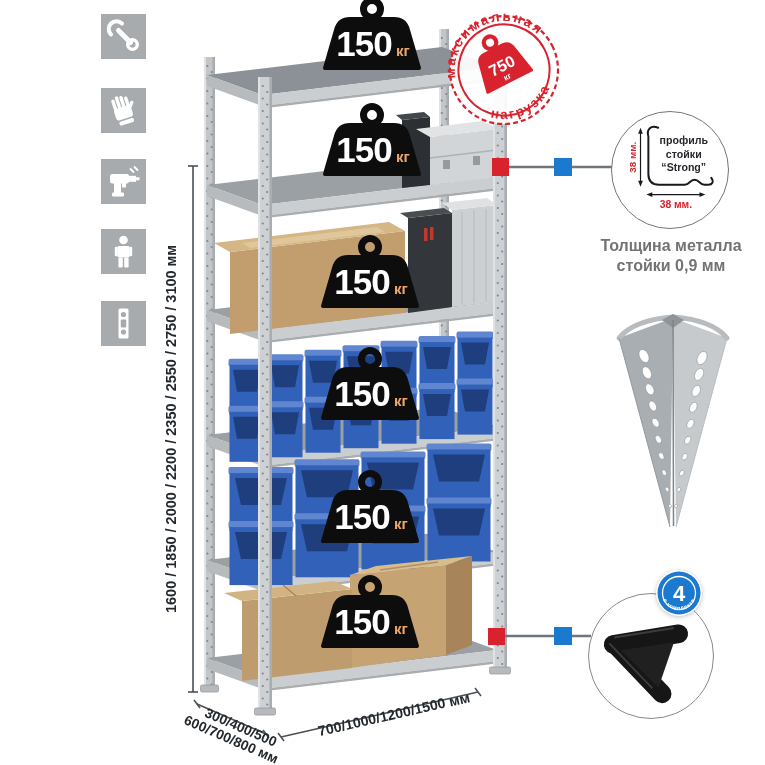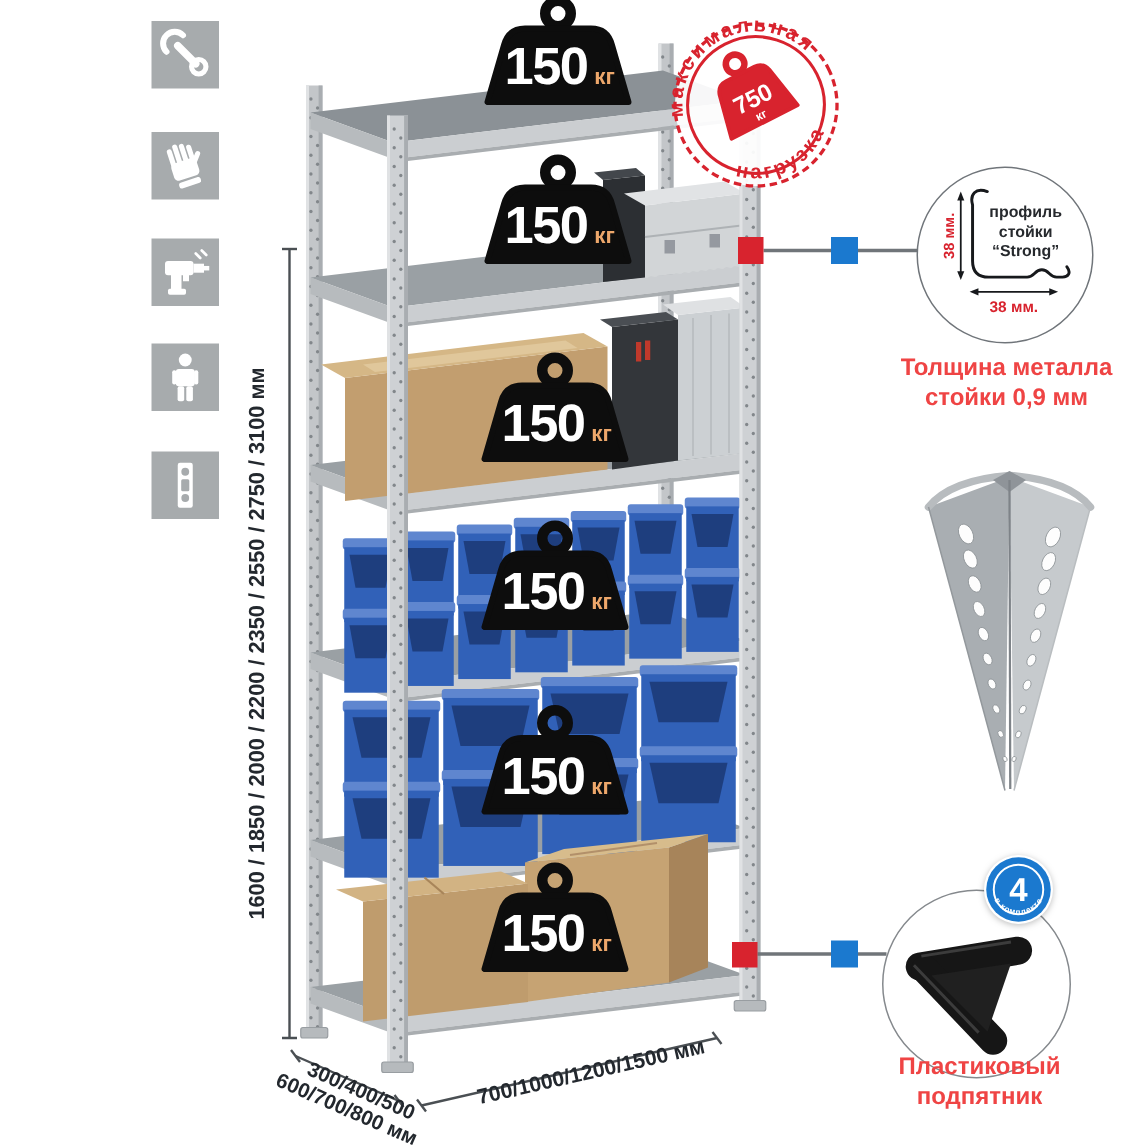--- a/index.html
+++ b/index.html
@@ -9,21 +9,21 @@
   .icon-tile svg{display:block;width:45px;height:45px;}
   #tile-0{top:14px}#tile-1{top:88px}#tile-2{top:159px}#tile-3{top:229px}#tile-4{top:301px}
   #scene-wrap{position:absolute;left:160px;top:0;width:480px;height:765px;}
   #scene-wrap svg{display:block;width:480px;height:765px;}
   .detail-circle{position:absolute;border:1.6px solid #70757a;border-radius:50%;background:#fff;box-sizing:border-box;}
   #profile-circle{left:611px;top:111px;width:118px;height:118px;}
   #profile-circle svg{display:block;width:100%;height:100%;}
   #foot-circle{left:588px;top:593px;width:126px;height:126px;border-color:#85898d;}
   #foot-circle svg{display:block;width:100%;height:100%;}
   #angle-post{position:absolute;left:600px;top:298px;width:145px;height:238px;}
-  .caption{position:absolute;text-align:center;color:#ef4444;font-weight:bold;font-size:16px;line-height:20px;}
+  .caption{position:absolute;text-align:center;color:#737373;font-weight:bold;font-size:16px;line-height:20px;}
   #caption-profile{left:596px;top:236px;width:150px;}
   #caption-foot{left:592px;top:702px;width:122px;}
   .caption span{display:block;}
   #kit-badge{position:absolute;left:655px;top:569px;width:48px;height:48px;filter:drop-shadow(0 1px 2px rgba(0,0,0,.25));}
   #kit-badge svg{display:block;width:48px;height:48px;}
 </style>
 </head>
 <body>
 
 <div class="canvas">
@@ -804,18 +804,14 @@
       <circle cx="24" cy="24" r="23" fill="#ffffff"></circle>
       <circle cx="24" cy="24" r="21.5" fill="#1b79cf"></circle>
       <circle cx="24" cy="24" r="16.5" fill="none" stroke="#ffffff" stroke-width="1.3"></circle>
       <text x="24" y="31.5" text-anchor="middle" font-size="22" font-weight="bold" fill="#ffffff">4</text>
       <path id="badgeArc" d="M 6.5,27 A 18,18 0 0 0 41.5,27" fill="none"></path>
       <text font-size="5.4" font-weight="bold" fill="#ffffff" letter-spacing="0.6">
         <textPath href="#badgeArc" xlink:href="#badgeArc" startOffset="50%" text-anchor="middle">в комплекте</textPath>
       </text>
     </svg>
   </div>
-  <div class="caption" id="caption-foot">
-    <span>Пластиковый</span>
-    <span>подпятник</span>
-  </div>
 
 </div>
 
 </body></html>

